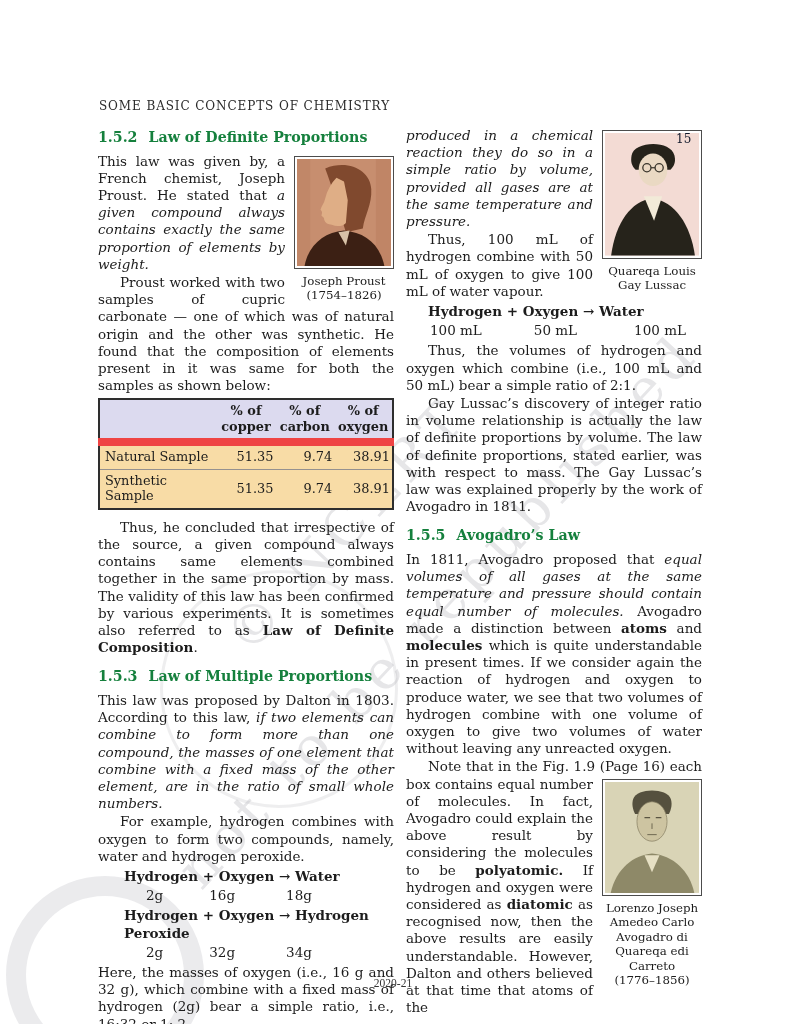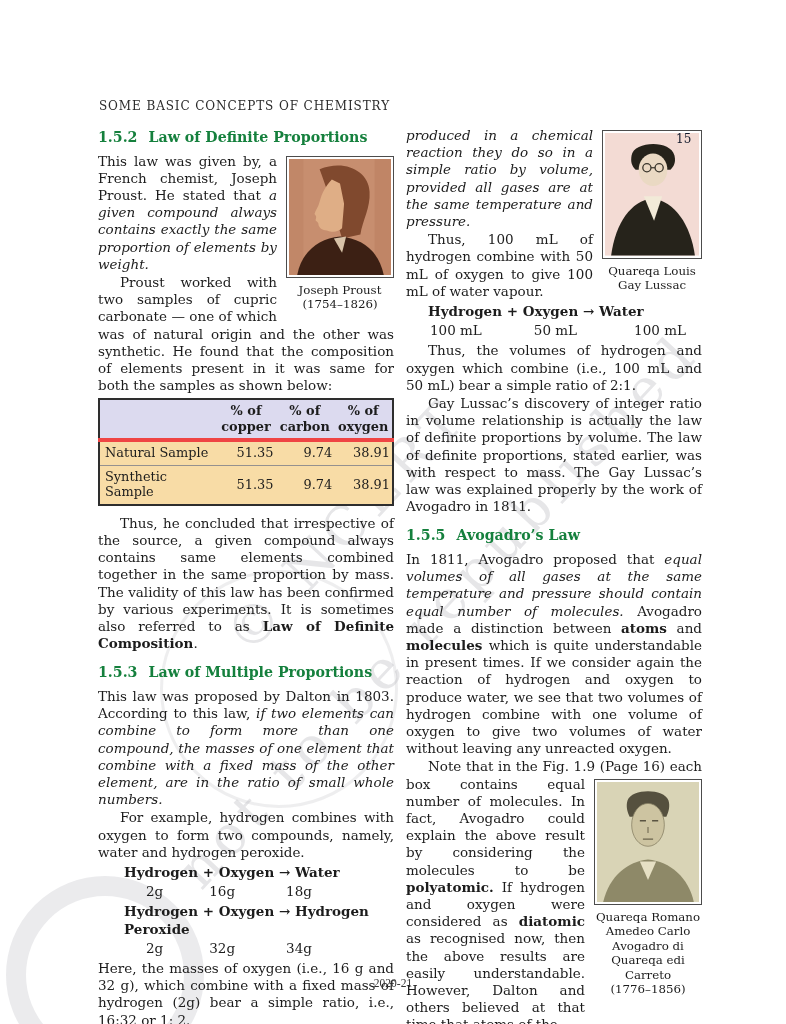--- a/index.html
+++ b/index.html
@@ -39,30 +39,30 @@
   .sec-h .num { flex:0 0 auto; margin-right:11px; }
   .sec-h .t   { flex:1 1 auto; text-align:justify; }
   .col .sec-h:first-child { margin-top:1px; }
 
   .para { margin-bottom:1px; }
   .ind  { text-indent:22px; }
   .it   { font-style:italic; }
   .bd   { font-weight:bold; }
 
   
-  .fig { float:right; width:108px; margin:3px 0 3px 9px; text-indent:0; }
+  .fig { float:right; width:100px; margin:3px 0 3px 9px; text-indent:0; }
   .fig-gl { width:100px; }
   .fig-frame { border:1px solid #4c4c4c; background:#fff; padding:2px; }
   .fig-frame svg { display:block; width:100%; height:auto; }
   .fig-cap { font-size:11.8px; line-height:14.5px; text-align:center; margin-top:5px; }
 
   
   table.ctable { width:100%; border-collapse:collapse; margin:4px 0 9px; font-size:12.9px; line-height:15.5px; border:2px solid #2e2e2e; }
   .ctable td { padding:3px 2px 4px; }
-  .ctable thead td { background:#dcdaef; font-weight:bold; text-align:center; border-bottom:4px solid #ef4444; }
+  .ctable thead td { background:#dcdaef; font-weight:bold; text-align:center; border-bottom:8px solid #ef4444; }
   .ctable tbody td { background:#f8dca6; text-align:right; }
   .ctable tbody tr.r0 td { border-bottom:1px solid #95918f; }
   .ctable td.lbl { text-align:left; padding-left:5px; width:40%; }
   .ctable td.c { width:20%; }
 
   
   .eq-line { text-align:left; margin:3px 0 0 26px;font-weight:bold; }
   .eq-line-r { margin-left:22px; }
   .eq-vals { display:flex; text-align:left; margin:2px 0 3px; }
   .eq-vals .a { margin-left:48px; }
@@ -229,21 +229,21 @@
               <rect width="100" height="118" fill="#d9d4b6"></rect>
               <path d="M30 18 C34 6 66 6 70 18 C72 24 70 30 68 34 L32 34 C30 30 28 24 30 18 Z" fill="#55503e"></path>
               <ellipse cx="50" cy="42" rx="16" ry="21" fill="#cdc4a1" stroke="#8a8266" stroke-width="0.8"></ellipse>
               <path d="M42 38 L48 38 M54 38 L60 38" stroke="#5a5442" stroke-width="1.3" fill="none"></path>
               <path d="M50 44 L50 50 M45 56 L55 56" stroke="#6a634c" stroke-width="1" fill="none"></path>
               <path d="M6 118 C12 92 30 78 50 76 C72 78 90 94 95 118 Z" fill="#8e8968"></path>
               <path d="M42 78 L58 78 L50 96 Z" fill="#e6e0c4"></path>
             </svg>
           </div>
           <div class="fig-cap">
-            <div>Quareqa Romano</div>
+            <div>Lorenzo Joseph</div>
             <div>Amedeo Carlo</div>
             <div>Avogadro di</div>
             <div>Quareqa edi</div>
             <div>Carreto</div>
             <div>(1776–1856)</div>
           </div>
         </div><span>contains equal number of molecules. In fact, Avogadro could explain the above result by considering the molecules to be </span><span class="bd">polyatomic.</span><span> If hydrogen and oxygen were considered as </span><span class="bd">diatomic</span><span> as recognised now, then the above results are easily understandable. However, Dalton and others believed at that time that atoms of the</span>
       </div>
 
     </div>

